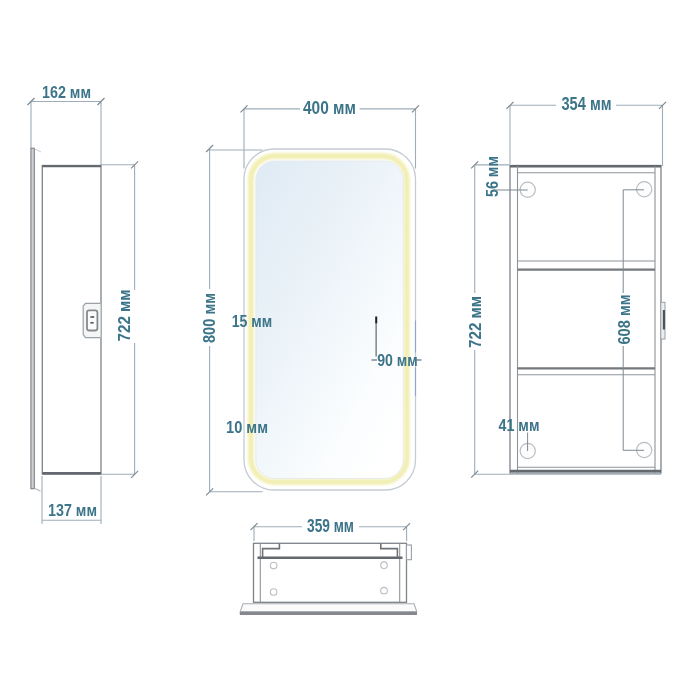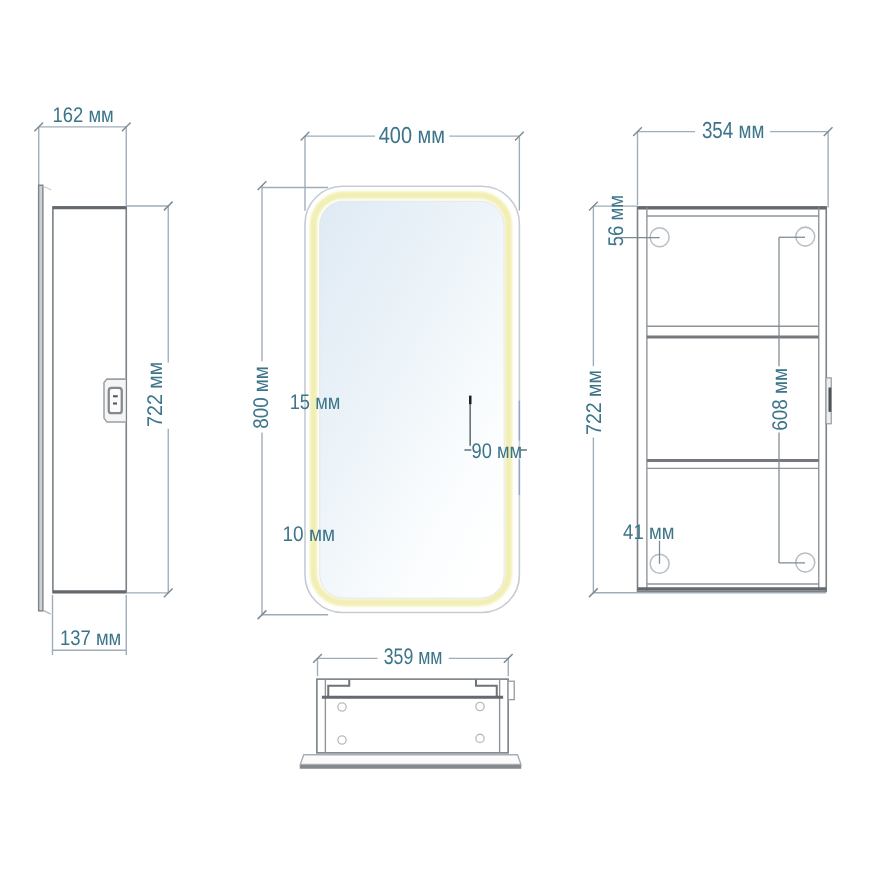--- a/index.html
+++ b/index.html
@@ -1,16 +1,16 @@
 <!DOCTYPE html>
 <html><head>
 <meta charset="utf-8">
 <style>
   html,body{margin:0;padding:0;background:#ffffff;}
-  .wrap{width:700px;height:700px;position:relative;overflow:hidden;background:#ffffff;}
+  .wrap{width:700px;height:700px;position:relative;overflow:hidden;background:#ffffff;font-weight:bold;}
   text{font-family:"Liberation Sans",sans-serif;fill:#3c7489;}
 </style>
 </head>
 <body>
 <div class="wrap">
 <svg width="700" height="700" viewBox="0 0 700 700" xmlns="http://www.w3.org/2000/svg">
 <defs>
   <linearGradient id="mir" x1="0" y1="0" x2="0.85" y2="1">
     <stop offset="0" stop-color="#dfeaf4"></stop>
     <stop offset="0.45" stop-color="#edf4f9"></stop>

